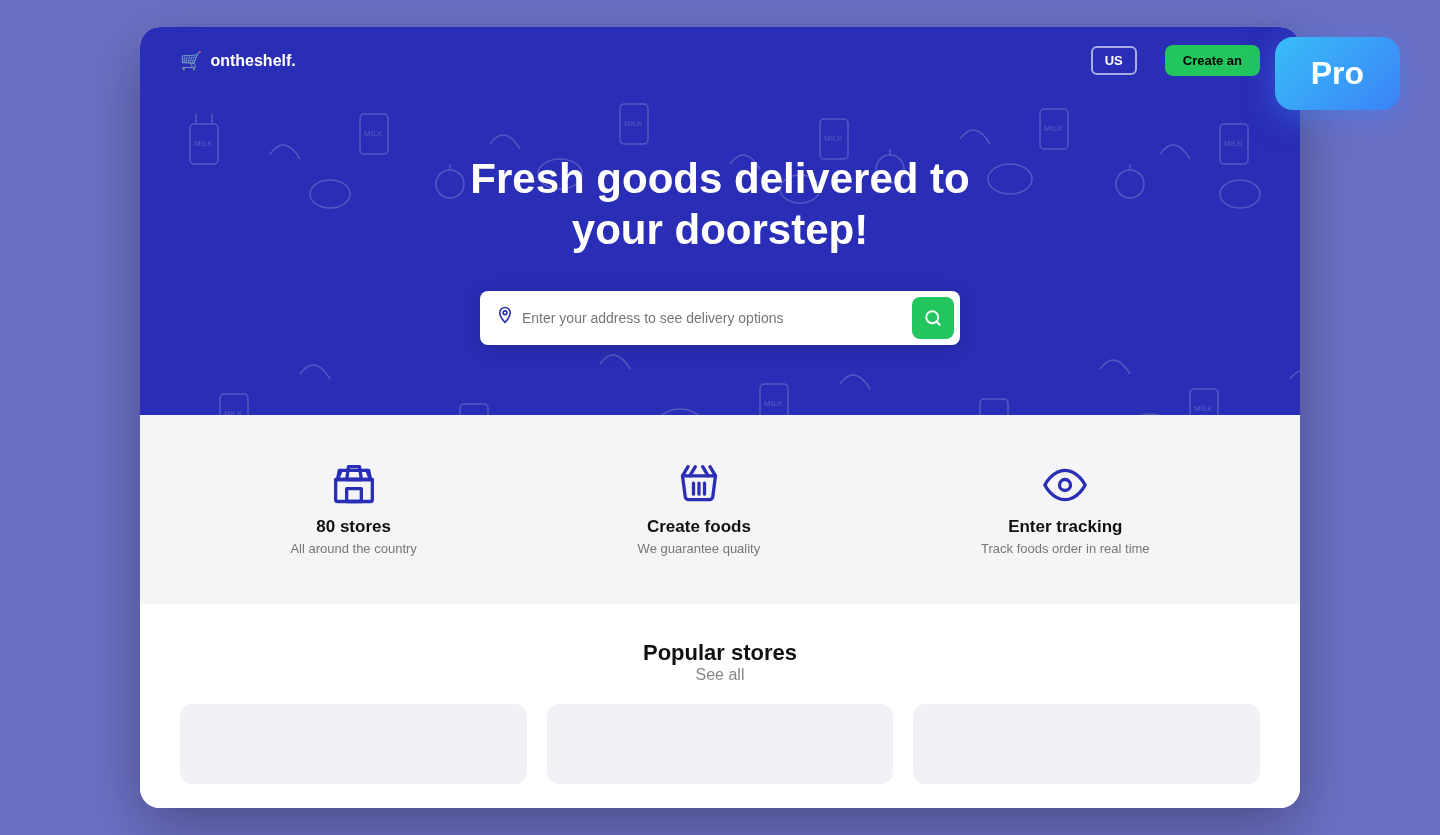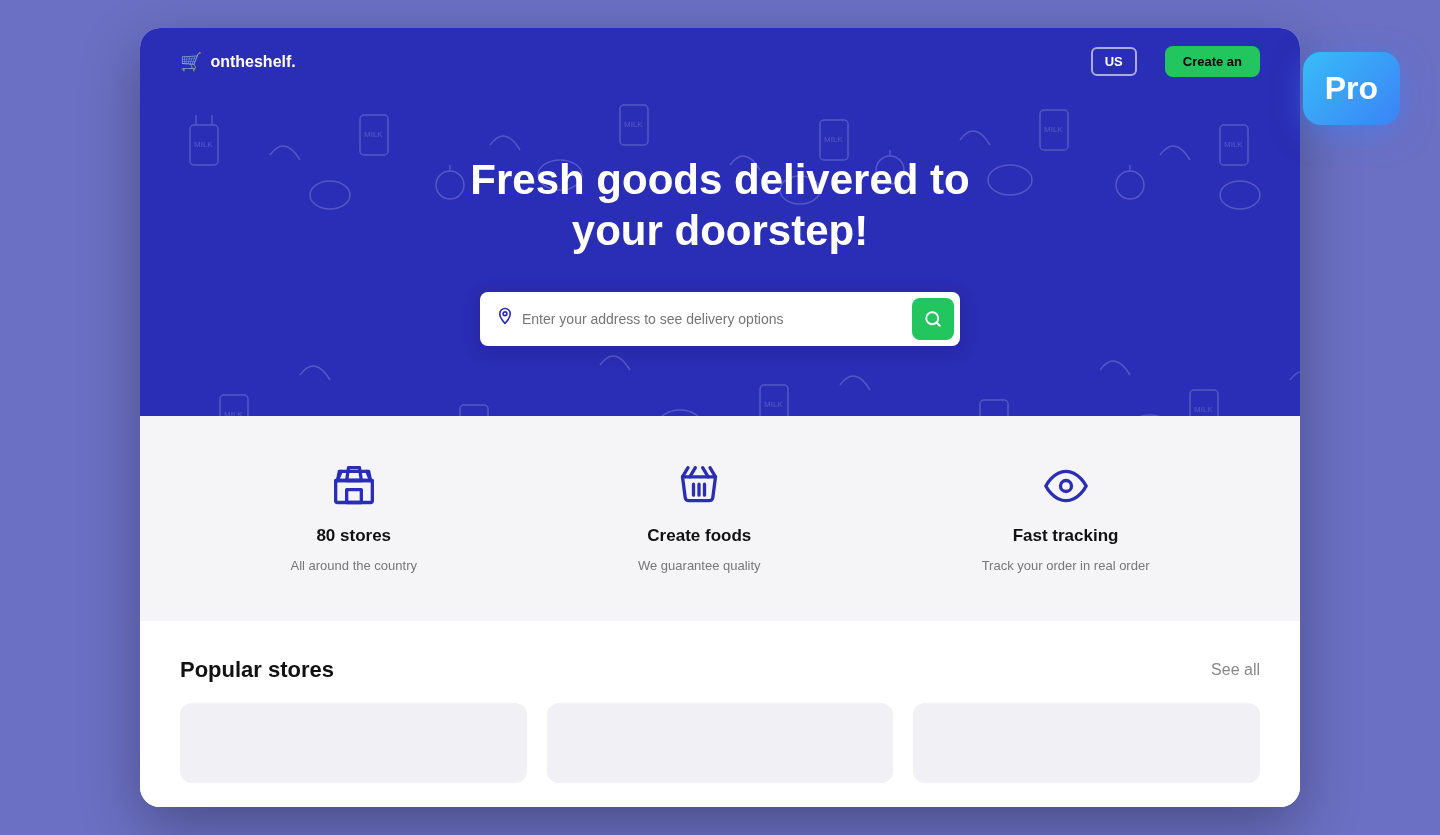--- a/index.html
+++ b/index.html
@@ -143,21 +143,21 @@
       background: #f5f5f7;
       display: flex;
       justify-content: space-around;
       padding: 48px 40px;
     }
     .feature-item {
       display: flex;
       flex-direction: column;
       align-items: center;
       text-align: center;
-      gap: 12px;
+      gap: 4px;
     }
     .feature-icon {
       color: #2a2db5;
       font-size: 40px;
       line-height: 1;
     }
     .feature-icon svg {
       width: 44px;
       height: 44px;
       stroke: #2a2db5;
@@ -178,20 +178,21 @@
     
     .popular-section {
       background: #fff;
       padding: 36px 40px 24px;
     }
     .popular-header {
       display: flex;
       justify-content: space-between;
       align-items: center;
       margin-bottom: 20px;
+      flex-direction: column;
     }
     .popular-title {
       font-size: 22px;
       font-weight: 800;
       color: #111;
     }
     .see-all {
       font-size: 16px;
       color: #888;
       cursor: pointer;
@@ -202,25 +203,25 @@
     }
     .store-card {
       flex: 1;
       height: 80px;
       background: #f0f0f5;
       border-radius: 12px;
     }
     
     .pro-badge {
       position: fixed;
-      top: 52px;
+      top: 37px;
       right: 40px;
       background: linear-gradient(135deg, #38bdf8, #3b82f6);
       border-radius: 18px;
-      padding: 18px 22px;
+      padding: 18px 36px;
       color: #fff;
       font-size: 32px;
       font-weight: 800;
       box-shadow: 0 8px 30px rgba(59,130,246,0.5);
       z-index: 9999;
     }
   </style>
 </head>
 <body>
 
@@ -391,22 +392,22 @@
     </div>
 
 
     <div class="feature-item">
       <div class="feature-icon">
         <svg viewBox="0 0 24 24">
           <path d="M1 12s4-8 11-8 11 8 11 8-4 8-11 8-11-8-11-8z"></path>
           <circle cx="12" cy="12" r="3"></circle>
         </svg>
       </div>
-      <div class="feature-title">Fast tracking</div>
-      <div class="feature-subtitle">Track your order in real order</div>
+      <div class="feature-title">Enter tracking</div>
+      <div class="feature-subtitle">Track foods order in real time</div>
     </div>
   </section>
 
   <section class="popular-section">
     <div class="popular-header">
       <span class="popular-title">Popular stores</span>
       <span class="see-all">See all</span>
     </div>
     <div class="stores-row">
       <div class="store-card"></div>

